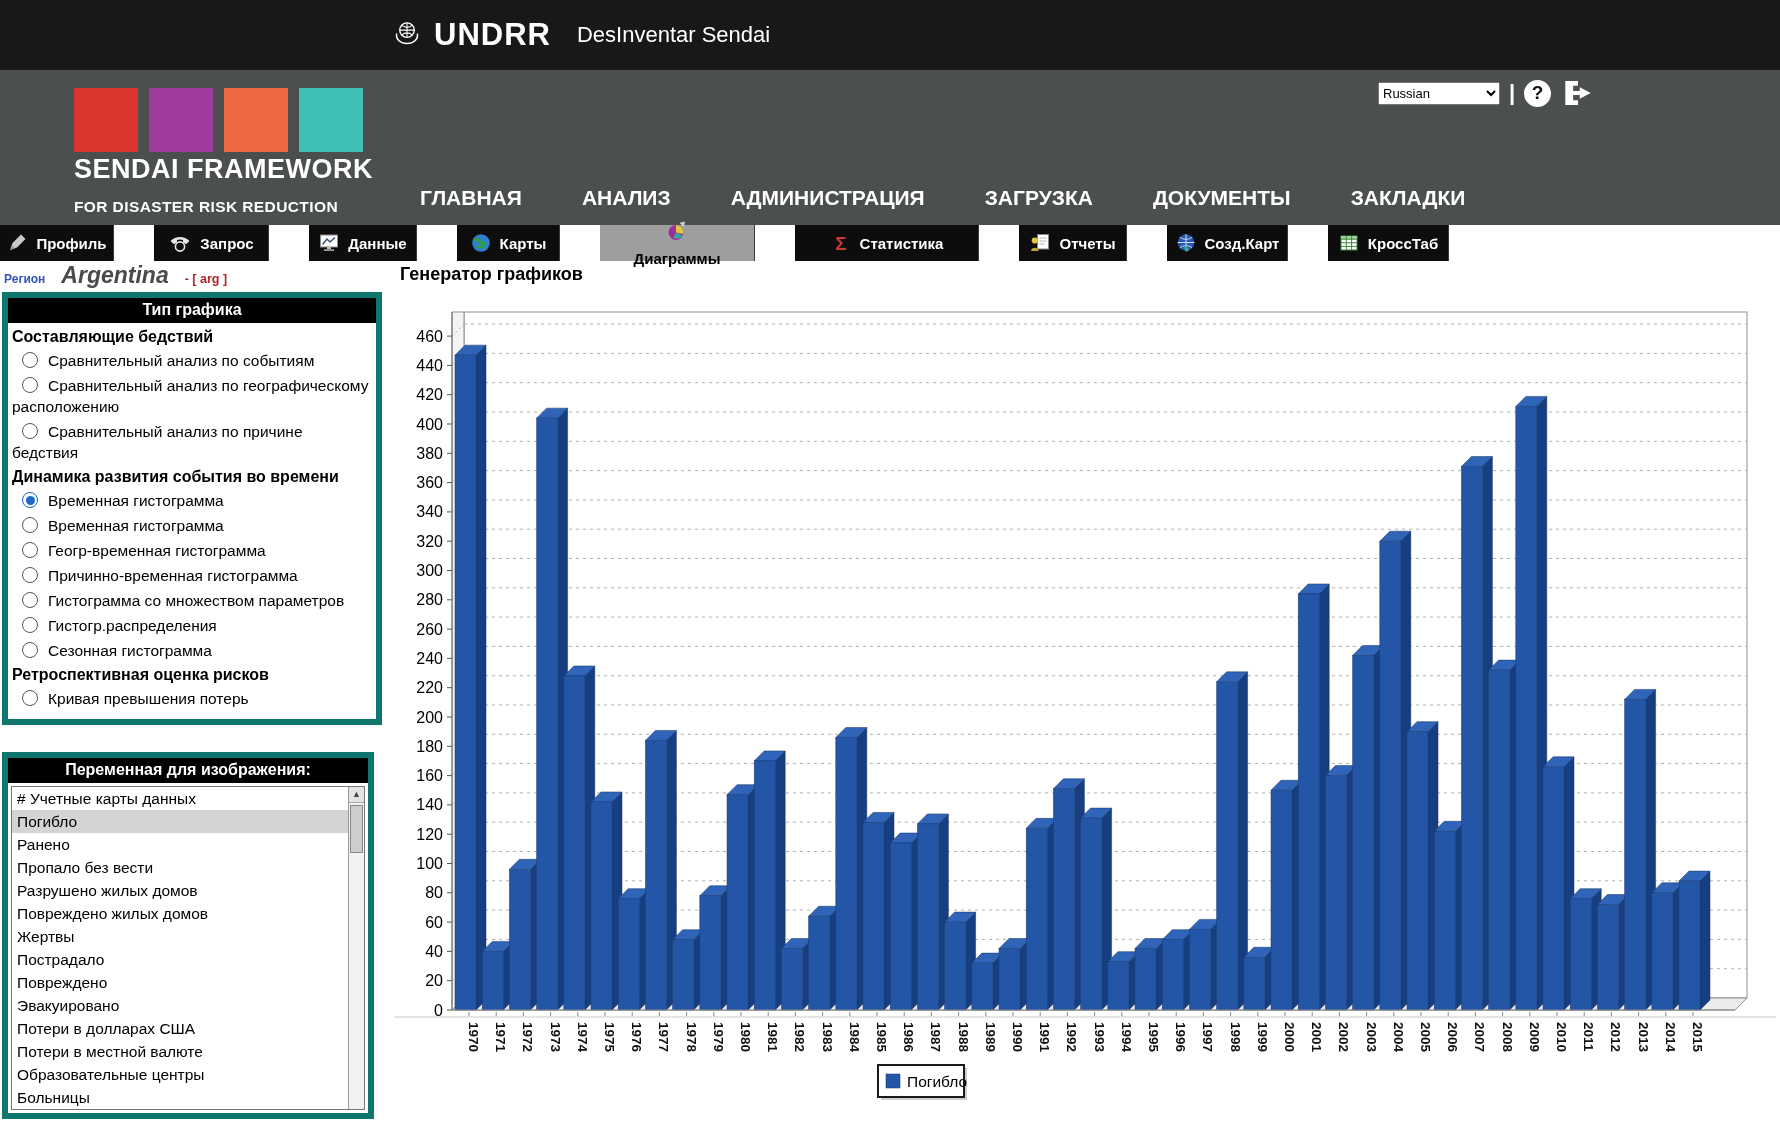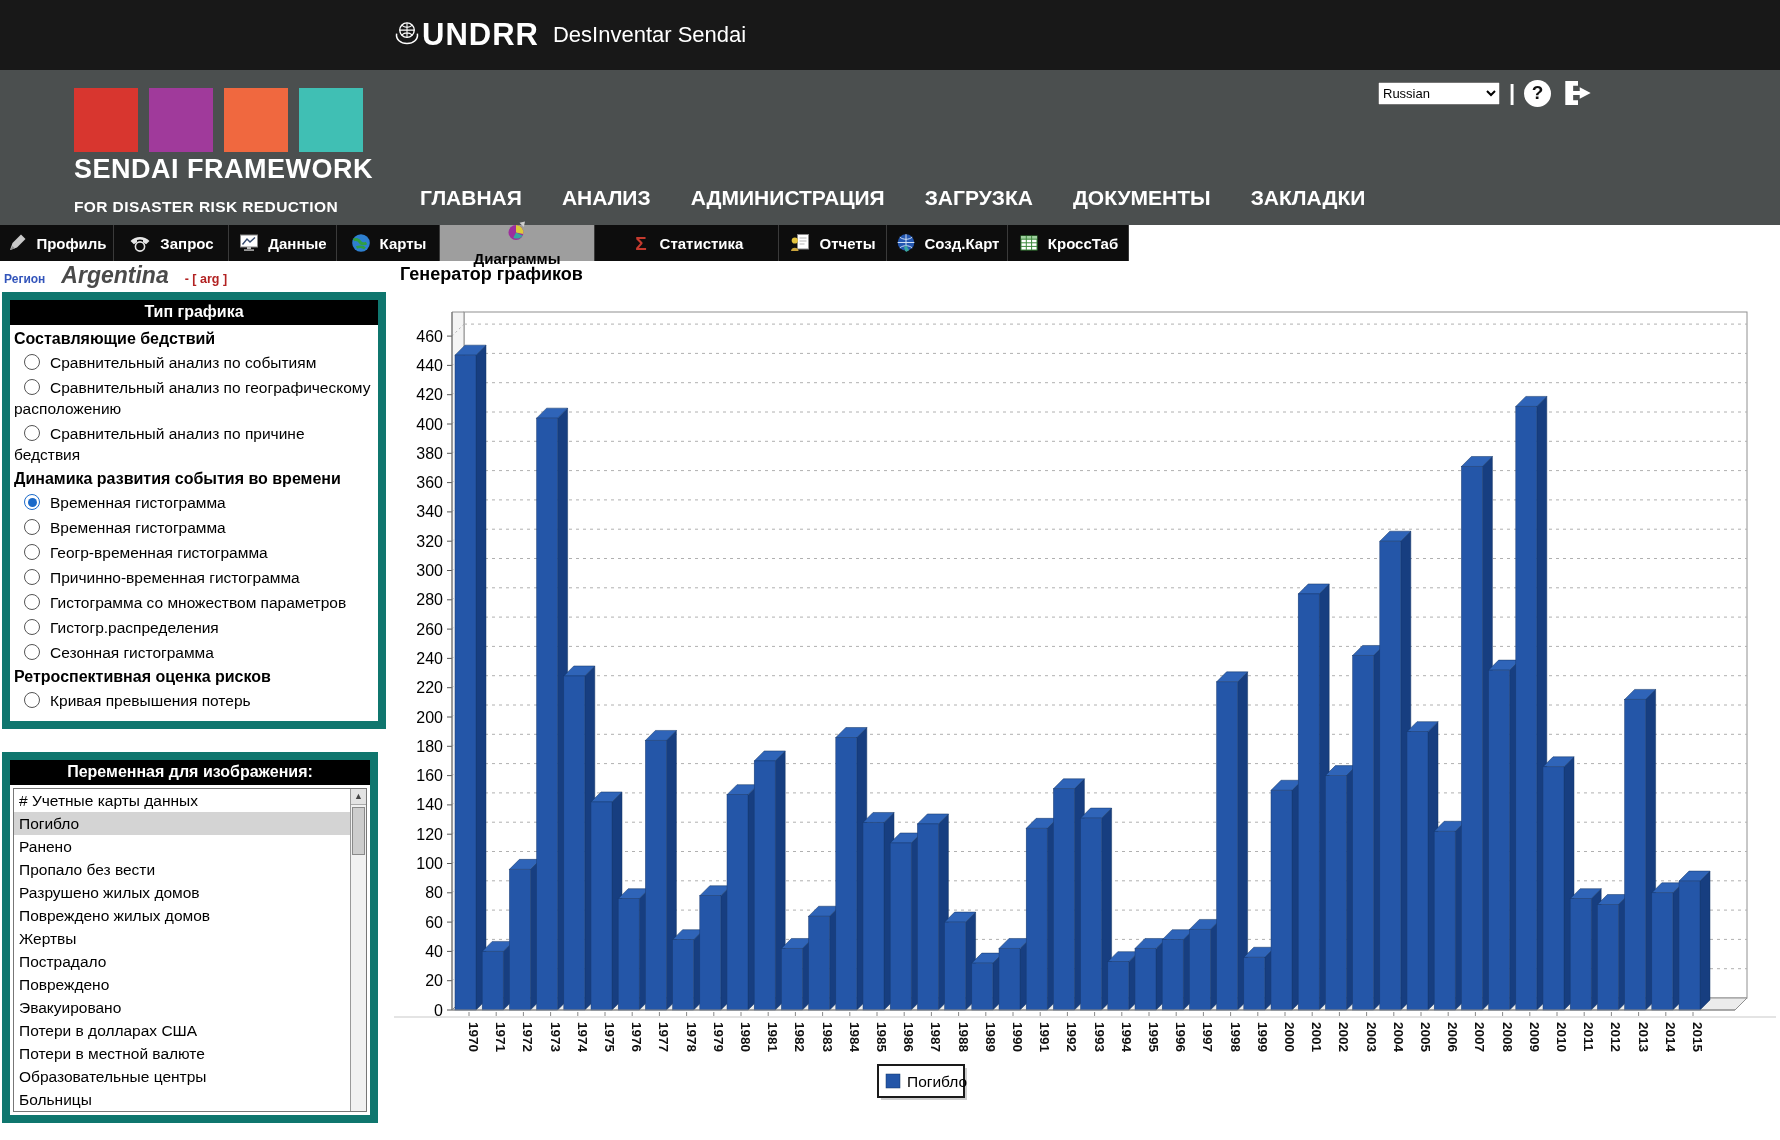--- a/index.html
+++ b/index.html
@@ -1,52 +1,52 @@
 <!DOCTYPE html>
 <html><head>
 <meta charset="utf-8">
 <style>
   html,body{margin:0;padding:0;background:#fff;}
   #app{position:relative;width:1780px;height:1140px;font-family:"Liberation Sans",sans-serif;background:#fff;overflow:hidden;}
 
   
   .topbar{position:absolute;left:0;top:0;width:1780px;height:70px;background:#181818;}
-  .topbar-inner{position:absolute;left:392px;top:0;height:70px;display:flex;align-items:center;}
+  .topbar-inner{position:absolute;left:392px;top:0;height:70px;display:flex;align-items:center;gap:12px;}
   .brand{color:#fff;font-size:31px;font-weight:bold;letter-spacing:1px;}
   .apptitle{color:#fff;font-size:22px;margin-left:14px;}
 
   
   .band{position:absolute;left:0;top:70px;width:1780px;height:155px;background:#4b4f4f;}
   .sq-row{position:absolute;left:74px;top:18px;display:flex;gap:11px;}
   .sq{width:64px;height:64px;}
   .logo-title{position:absolute;left:74px;top:84px;color:#fff;font-weight:bold;font-size:27px;letter-spacing:.5px;}
   .logo-sub{position:absolute;left:74px;top:116px;color:#fff;font-weight:bold;font-size:15.5px;letter-spacing:.4px;margin-top:12px;}
-  .nav{position:absolute;left:420px;top:116px;display:flex;gap:40px;}
+  .nav{position:absolute;left:420px;top:116px;display:flex;gap:60px;}
   .nav-item{color:#fff;font-weight:bold;font-size:21px;cursor:pointer;white-space:nowrap;}
   .lang-area{position:absolute;left:1378px;top:8px;display:flex;align-items:center;gap:9px;}
   .lang-select{width:122px;height:23px;font-size:13px;font-family:"Liberation Sans",sans-serif;}
   .sep{color:#fff;font-size:22px;font-weight:bold;}
   .help{width:27px;height:27px;border-radius:50%;background:#fff;color:#111;font-weight:bold;font-size:19px;display:flex;align-items:center;justify-content:center;cursor:pointer;}
 
   
   .toolbar{position:absolute;left:0;top:225px;width:1780px;height:36px;background:#fff;}
-  .tabs{display:flex;height:36px;}
+  .tabs{display:flex;height:36px;gap:40px;}
   .tab{background:#0d0d0d;color:#fff;display:flex;align-items:center;justify-content:center;gap:8px;font-weight:bold;font-size:15px;border-right:1px solid #3a3a3a;cursor:pointer;}
   .tab.active{background:#9e9e9e;color:#000;}
   .tab .ticon{display:flex;align-items:center;}
 
   
   .region-line{position:absolute;left:4px;top:262px;height:28px;display:flex;align-items:baseline;gap:16px;white-space:nowrap;}
   .region-label{color:#3355bb;font-size:12px;font-weight:bold;}
   .region-name{color:#4a4a4a;font-size:23px;font-weight:bold;font-style:italic;}
   .region-code{color:#b22222;font-size:12.5px;font-weight:bold;}
   .page-title{position:absolute;left:400px;top:264px;font-size:18px;font-weight:bold;color:#000;}
 
   
-  .panel{position:absolute;background:#fff;border:8px solid #0f766e;}
+  .panel{position:absolute;background:#fff;border:6px solid #0f766e;}
   .panel-hd{background:#000;color:#fff;font-weight:bold;font-size:16px;text-align:center;padding:3px 0 4px;}
   #panel-types{left:2px;top:292px;width:368px;}
   #panel-var{left:2px;top:752px;width:360px;}
   .grp-head{font-weight:bold;font-size:16px;padding:3px 4px 2px 4px;color:#000;}
   .opt{font-size:15.5px;line-height:21px;padding:2px 4px 2px 4px;color:#000;cursor:pointer;}
   .radio{display:inline-block;width:14px;height:14px;border:1.5px solid #555;border-radius:50%;margin:0 10px 0 10px;vertical-align:-2px;background:#fff;position:relative;}
   .radio.sel{border-color:#1b6ac9;}
   .radio.sel::after{content:"";position:absolute;left:2.5px;top:2.5px;width:9px;height:9px;border-radius:50%;background:#1b6ac9;}
   .listbox{position:relative;margin:3px;border:1px solid #777;background:#fff;height:322px;overflow:hidden;padding-right:16px;}
   .list-item{font-size:15.5px;line-height:23px;padding-left:5px;white-space:nowrap;cursor:pointer;color:#000;}

